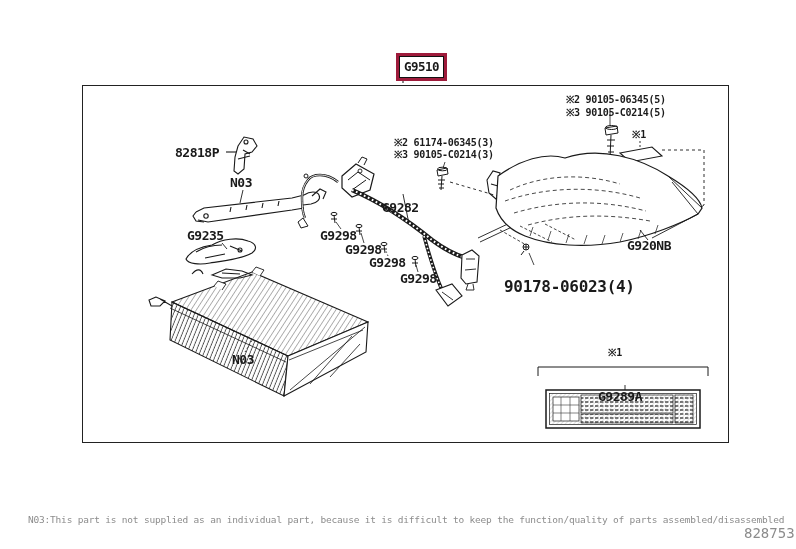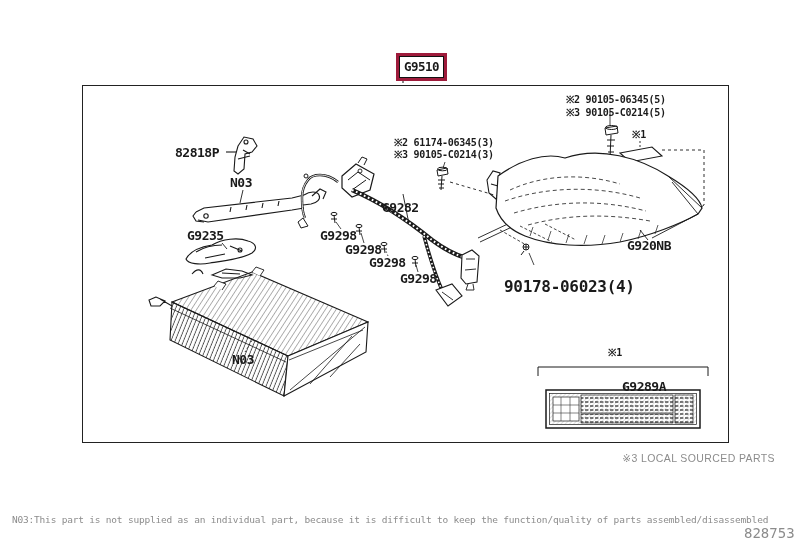--- a/index.html
+++ b/index.html
@@ -13,21 +13,21 @@
   .frame{position:absolute;left:82px;top:85px;width:645px;height:356px;border:1px solid #222;}
   .mainbox{position:absolute;left:396px;top:53px;border:3px solid #9e1b3b;background:#eab308;}
   .mainbox .inner{border:1px solid #111;background:#fff;padding:2px 4px 3px 4px;
                   font-size:12.5px;font-weight:700;letter-spacing:-0.5px;}
   .muted{color:#8c8c8c;}
   .legend{position:absolute;right:21px;top:452px;text-align:right;
           font-family:"Liberation Sans","DejaVu Sans",sans-serif;font-size:10.5px;
           letter-spacing:0.4px;line-height:13px;}
   .fnote-jp{position:absolute;left:28px;top:500px;font-family:"Liberation Sans","DejaVu Sans",sans-serif;
             font-size:11px;letter-spacing:0.5px;}
-  .fnote-en{position:absolute;left:12px;top:514px;font-size:9.5px;letter-spacing:-0.2px;}
+  .fnote-en{position:absolute;left:28px;top:514px;font-size:9.5px;letter-spacing:-0.2px;}
   .fig-num{position:absolute;left:744px;top:525px;font-size:14px;}
 </style>
 </head>
 <body>
 
 <div id="stage">
 
   <svg id="art" width="796" height="549" viewBox="0 0 796 549">
     <defs>
       <pattern id="p-top" width="4.5" height="4.5" patternUnits="userSpaceOnUse" patternTransform="rotate(33)">
@@ -198,23 +198,22 @@
   <div class="lbl code" style="left:382px;top:179px;margin-top:22px;">G9282</div>
   <div class="lbl code" style="left:320px;top:229px;">G9298</div>
   <div class="lbl code" style="left:345px;top:243px;">G9298</div>
   <div class="lbl code" style="left:369px;top:256px;">G9298</div>
   <div class="lbl code" style="left:400px;top:272px;">G9298</div>
   <div class="lbl fast" style="left:504px;top:279px;font-size:16px;">90178-06023(4)</div>
   <div class="lbl code" style="left:627px;top:239px;">G920NB</div>
   <div class="lbl code" style="left:232px;top:353px;">N03</div>
   <div class="lbl ref" style="left:632px;top:130px;">※1</div>
   <div class="lbl ref" style="left:608px;top:348px;">※1</div>
-  <div class="lbl code" style="left:598px;top:380px;margin-left:24px;">G9289A</div>
+  <div class="lbl code" style="left:598px;top:390px;">G9289A</div>
 
   <div class="legend muted">
-    <div>※3 LOCAL SOURCED PARTS</div>
   </div>
 
   <div class="fnote-en muted">N03:This part is not supplied as an individual part, because it is difficult to keep the function/quality of parts assembled/disassembled</div>
 
   <div class="fig-num muted">828753</div>
 
 </div>
 
 </body></html>

